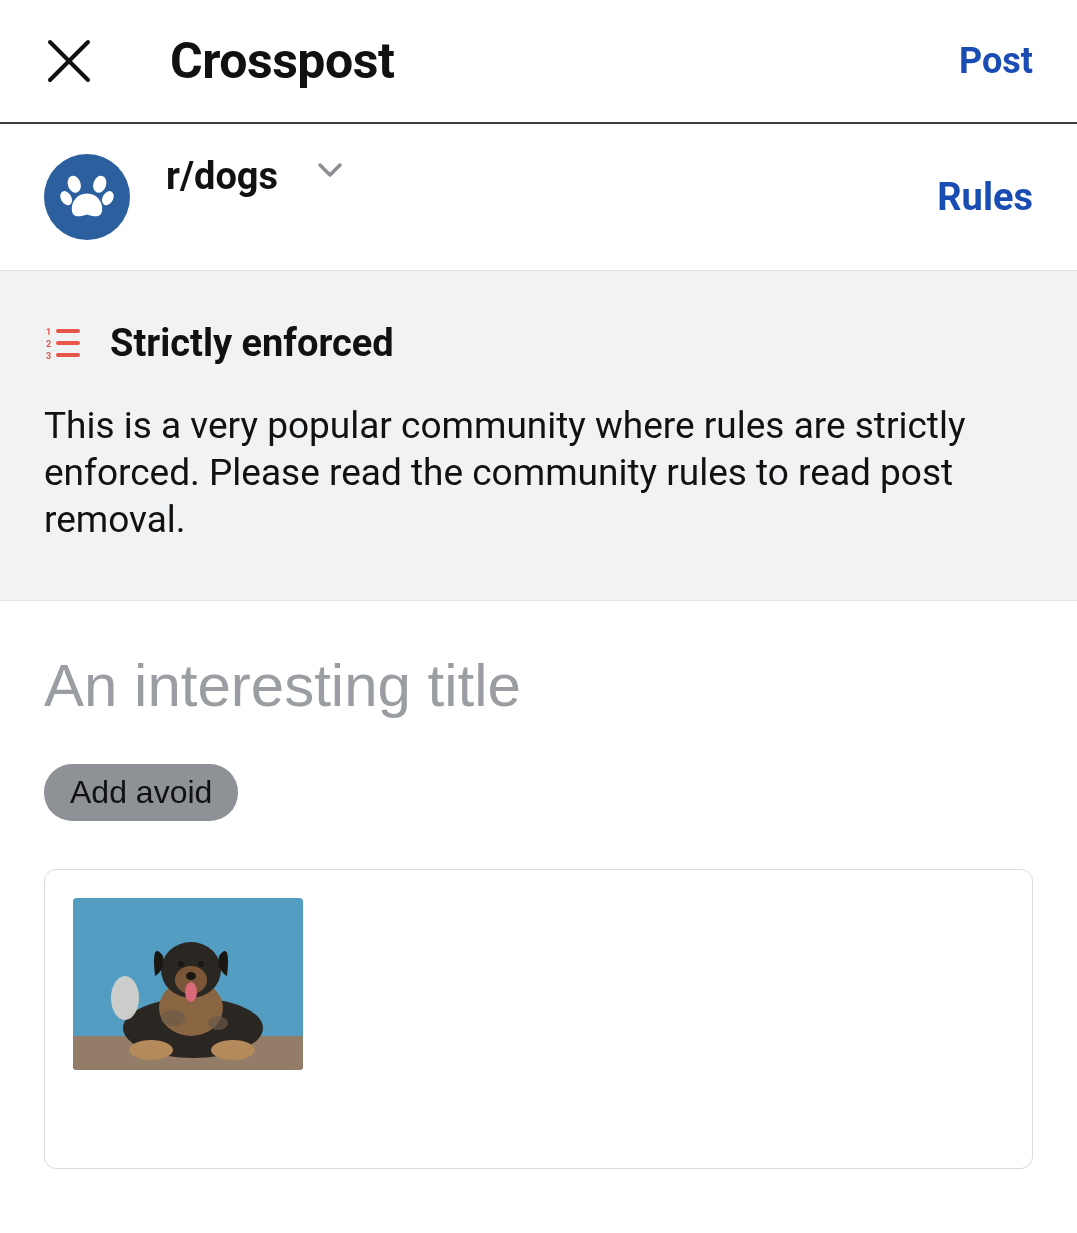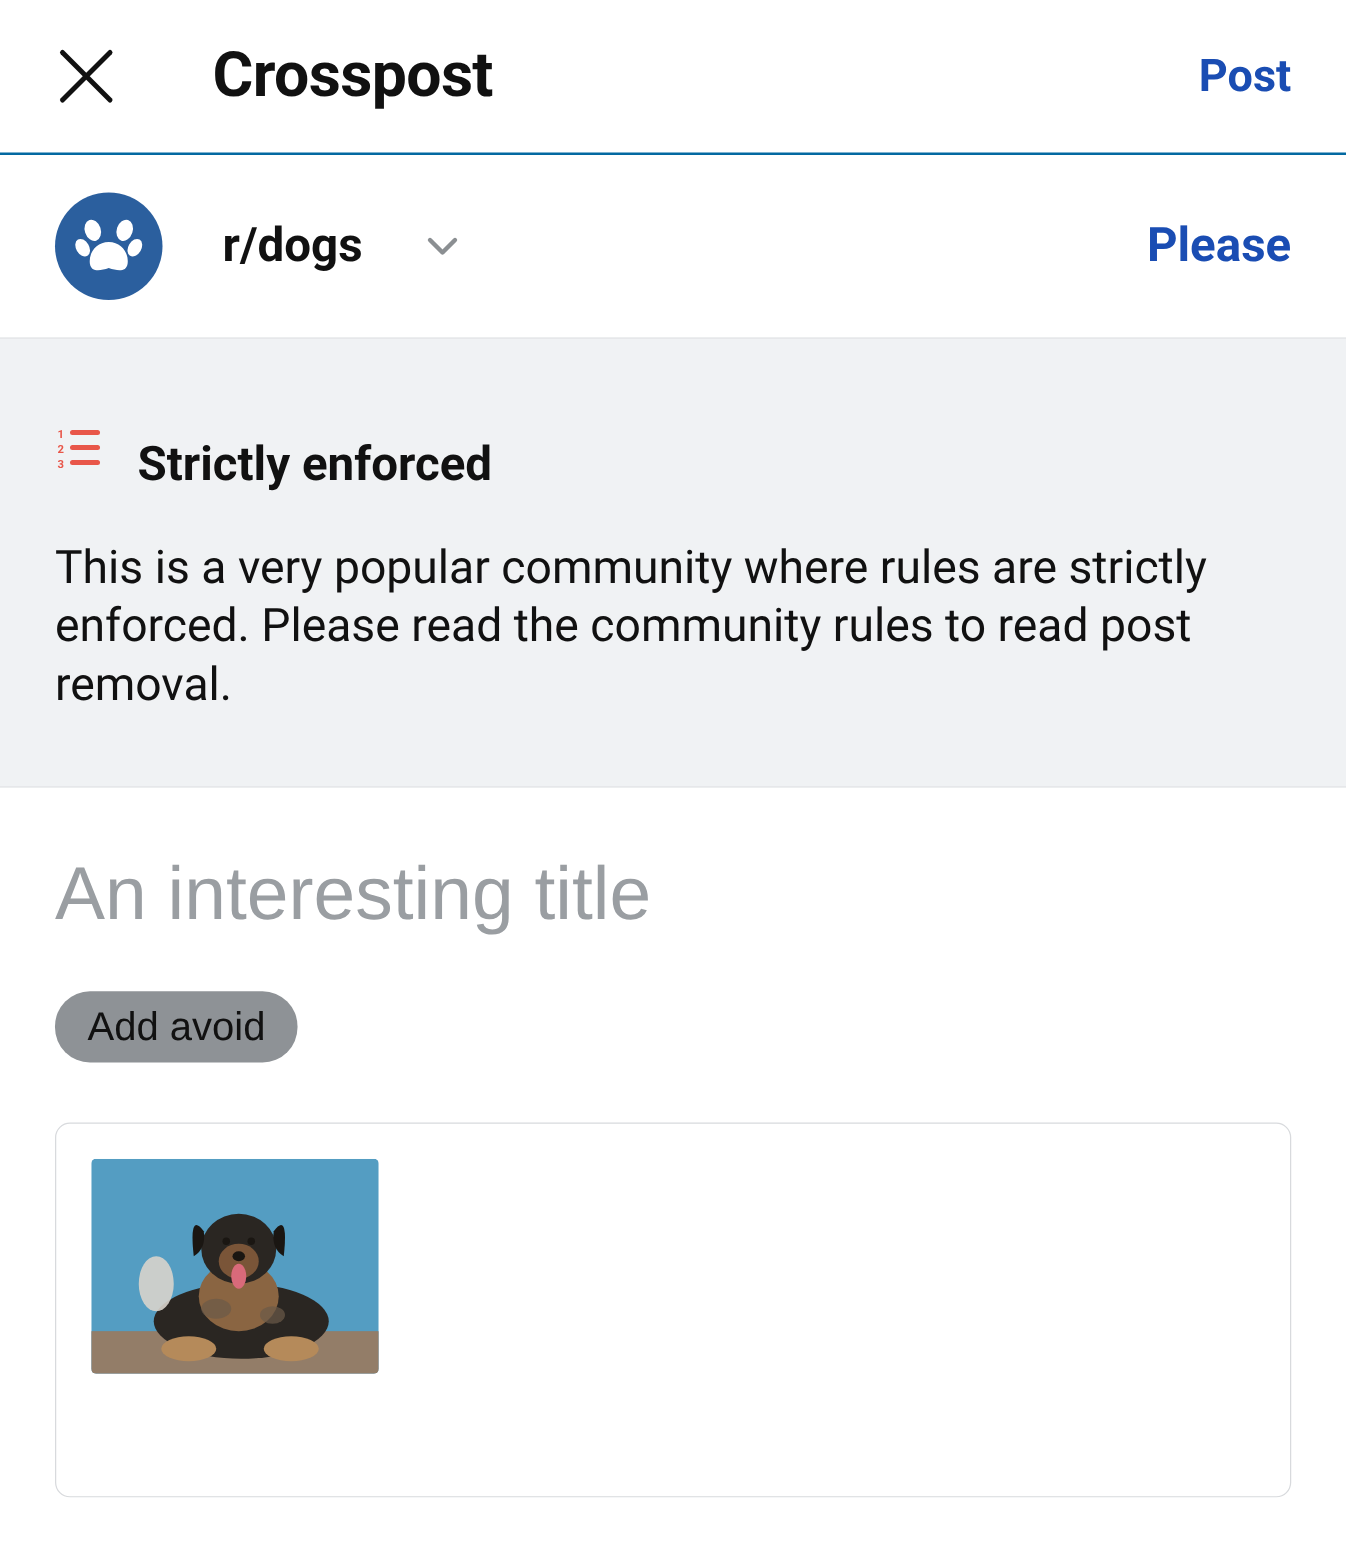--- a/index.html
+++ b/index.html
@@ -7,21 +7,21 @@
       font-family: -apple-system, BlinkMacSystemFont, "Segoe UI", Roboto, Helvetica, Arial, sans-serif;
       background: #ffffff;
       width: 1077px;
       overflow: hidden;
     }
     .header {
       display: flex;
       align-items: center;
       justify-content: space-between;
       padding: 32px 44px;
-      border-bottom: 2px solid #0369a1;
+      border-bottom: 2px solid #404040;
     }
     .header-left {
       display: flex;
       align-items: center;
       gap: 76px;
     }
     .close-icon-wrap {
       cursor: pointer;
       display: flex;
       align-items: center;
@@ -40,22 +40,22 @@
       cursor: pointer;
     }
     .community-row {
       display: flex;
       align-items: center;
       justify-content: space-between;
       padding: 30px 44px;
     }
     .community-left {
       display: flex;
-      align-items: center;
-      gap: 48px;
+      align-items: flex-start;
+      gap: 36px;
       cursor: pointer;
     }
     .community-icon {
       width: 86px;
       height: 86px;
       border-radius: 50%;
       background: #2b5f9e;
       display: flex;
       align-items: center;
       justify-content: center;
@@ -80,21 +80,20 @@
     .notice-header {
       display: flex;
       align-items: center;
       gap: 28px;
       margin-bottom: 38px;
     }
     .notice-title {
       font-size: 38px;
       font-weight: 700;
       color: #111111;
-      margin-top: 29px;
     }
     .notice-body {
       font-size: 37px;
       line-height: 1.27;
       color: #111111;
       font-weight: 400;
     }
     .content-area {
       padding: 50px 44px 0 44px;
     }
@@ -162,21 +161,21 @@
         <ellipse cx="14" cy="52" rx="9" ry="13" fill="#ffffff" transform="rotate(-30 14 52)"></ellipse>
         <ellipse cx="86" cy="52" rx="9" ry="13" fill="#ffffff" transform="rotate(30 86 52)"></ellipse>
         <path d="M50 44 C32 44 22 60 24 74 C26 86 38 84 50 80 C62 84 74 86 76 74 C78 60 68 44 50 44 Z" fill="#ffffff"></path>
       </svg>
     </div>
     <div class="community-name">r/dogs</div>
     <svg width="32" height="32" viewBox="0 0 32 32">
       <polyline points="6,11 16,21 26,11" fill="none" stroke="#8b8f92" stroke-width="3.5" stroke-linecap="round" stroke-linejoin="round"></polyline>
     </svg>
   </div>
-  <div class="rules-link">Please</div>
+  <div class="rules-link">Rules</div>
 </div>
 
 <div class="notice-box">
   <div class="notice-header">
     <svg width="38" height="38" viewBox="0 0 38 38">
       <text x="2" y="11" font-size="9" fill="#e85649" font-weight="700">1</text>
       <text x="2" y="23" font-size="9" fill="#e85649" font-weight="700">2</text>
       <text x="2" y="35" font-size="9" fill="#e85649" font-weight="700">3</text>
       <rect x="12" y="5" width="24" height="4" fill="#e85649" rx="2"></rect>
       <rect x="12" y="17" width="24" height="4" fill="#e85649" rx="2"></rect>

